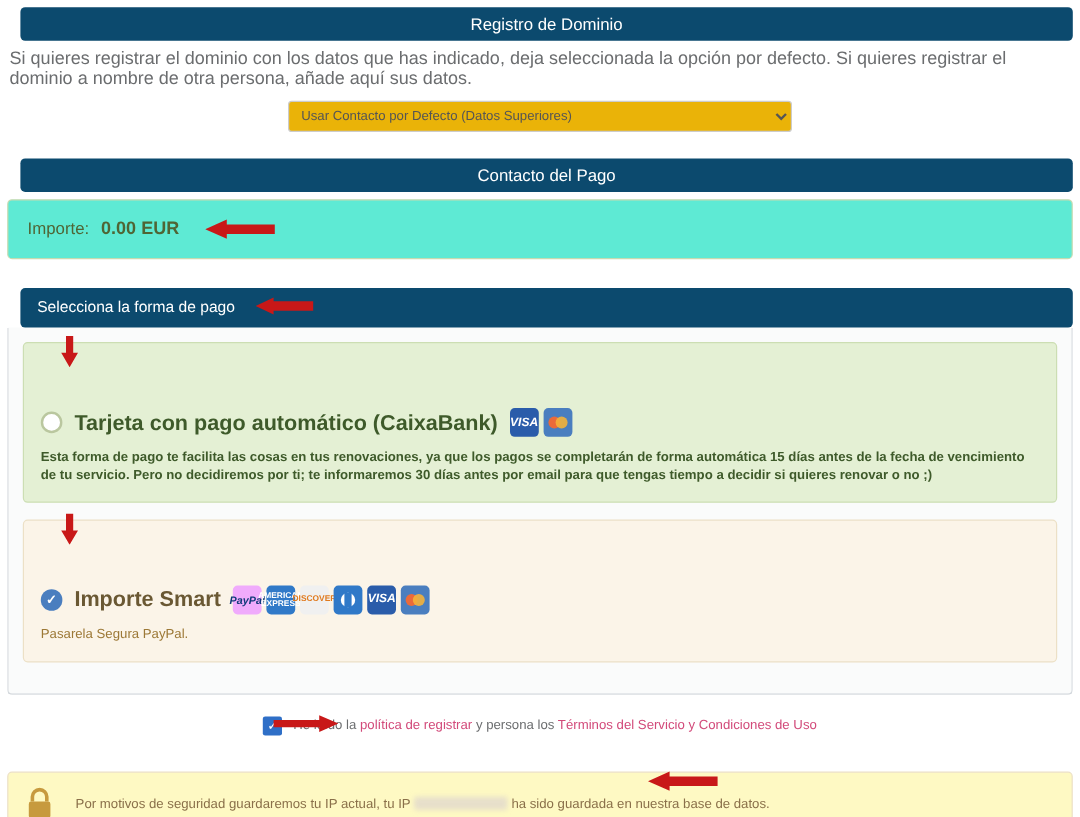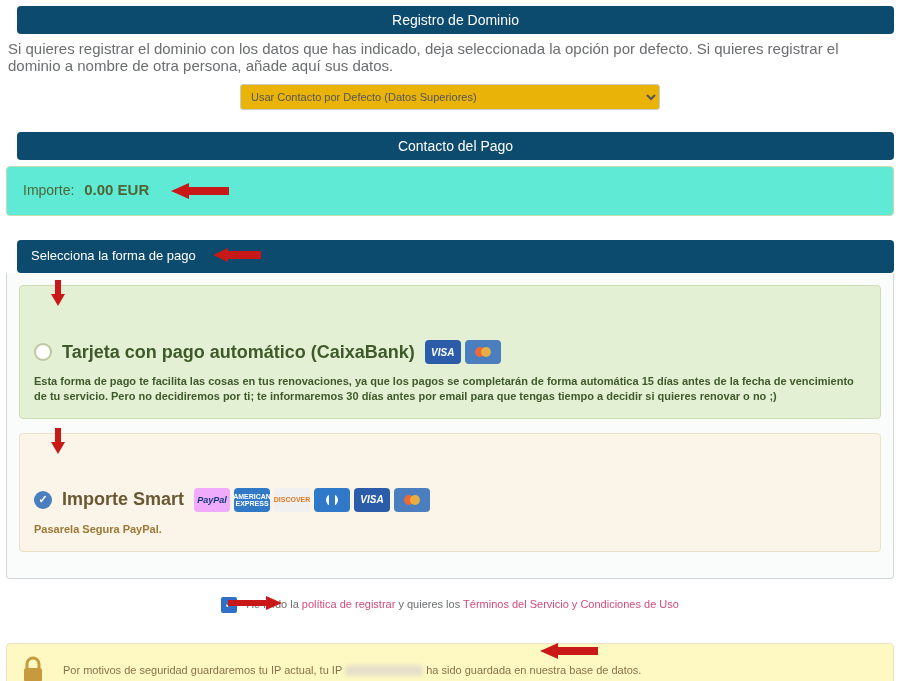--- a/index.html
+++ b/index.html
@@ -108,42 +108,42 @@
     font-weight: bold;
   }
   .pm-title {
     font-size: 18px;
     font-weight: bold;
   }
   .pm-green .pm-title { color: #3e5a2a; }
   .pm-beige .pm-title { color: #6a5833; }
   .card-badges { display: flex; gap: 4px; }
   .badge {
-    width: 36px; height: 24px;
+    width: 24px; height: 24px;
     border-radius: 4px;
     display: inline-flex;
     align-items: center; justify-content: center;
     font-size: 8px;
     font-weight: bold;
     color: #fff;
   }
   .b-visa { background: #2a5caa; font-style: italic; font-size:10px;}
   .b-mc { background: #4a7ebf; }
   .b-pp { background: #f0abfc; color:#113a7a; font-style:italic; font-size:9px;}
   .b-amex { background: #3079c8; font-size:7px; line-height:1; text-align:center;}
   .b-disc { background: #f0f0f0; color:#e07a1f; font-size:7px;}
   .b-din { background: #3079c8; }
   .b-mc svg, .b-din svg { display:block; }
   .pm-desc {
     font-size: 11px;
     font-weight: bold;
     line-height: 1.35;
   }
   .pm-green .pm-desc { color: #3e5a2a; }
-  .pm-beige .pm-desc { color: #9c7836; font-weight: bold; font-size: 11px; }
+  .pm-beige .pm-desc { color: #9c7836; font-weight: normal; font-size: 11px; }
   .arrow-down-sm {
     position: absolute;
     top: -6px; left: 30px;
   }
   .arrow-inline {
     display: inline-block;
     vertical-align: middle;
     margin-left: 14px;
   }
   .terms-row {
@@ -301,21 +301,21 @@
   </div>
 </div>
 
 <div class="terms-row">
   <span class="terms-arrow">
     <svg width="56" height="20">
         <polygon points="56,10 40,3 40,7 2,7 2,13 40,13 40,17" fill="#c81818"></polygon>
       </svg>
   </span>
   <span class="chk">✓</span>
-  <span>He leído la </span><a href="#">política de registrar</a><span> y quieres los </span><a href="#">Términos del Servicio y Condiciones de Uso</a>
+  <span>He leído la </span><a href="#">política de registrar</a><span> y persona los </span><a href="#">Términos del Servicio y Condiciones de Uso</a>
 </div>
 
 <div class="btn-row">
   <span class="btn-arrow">
     <svg width="60" height="20">
         <polygon points="0,10 18,2 18,6 58,6 58,14 18,14 18,18" fill="#c81818"></polygon>
       </svg>
   </span>
 </div>
 

